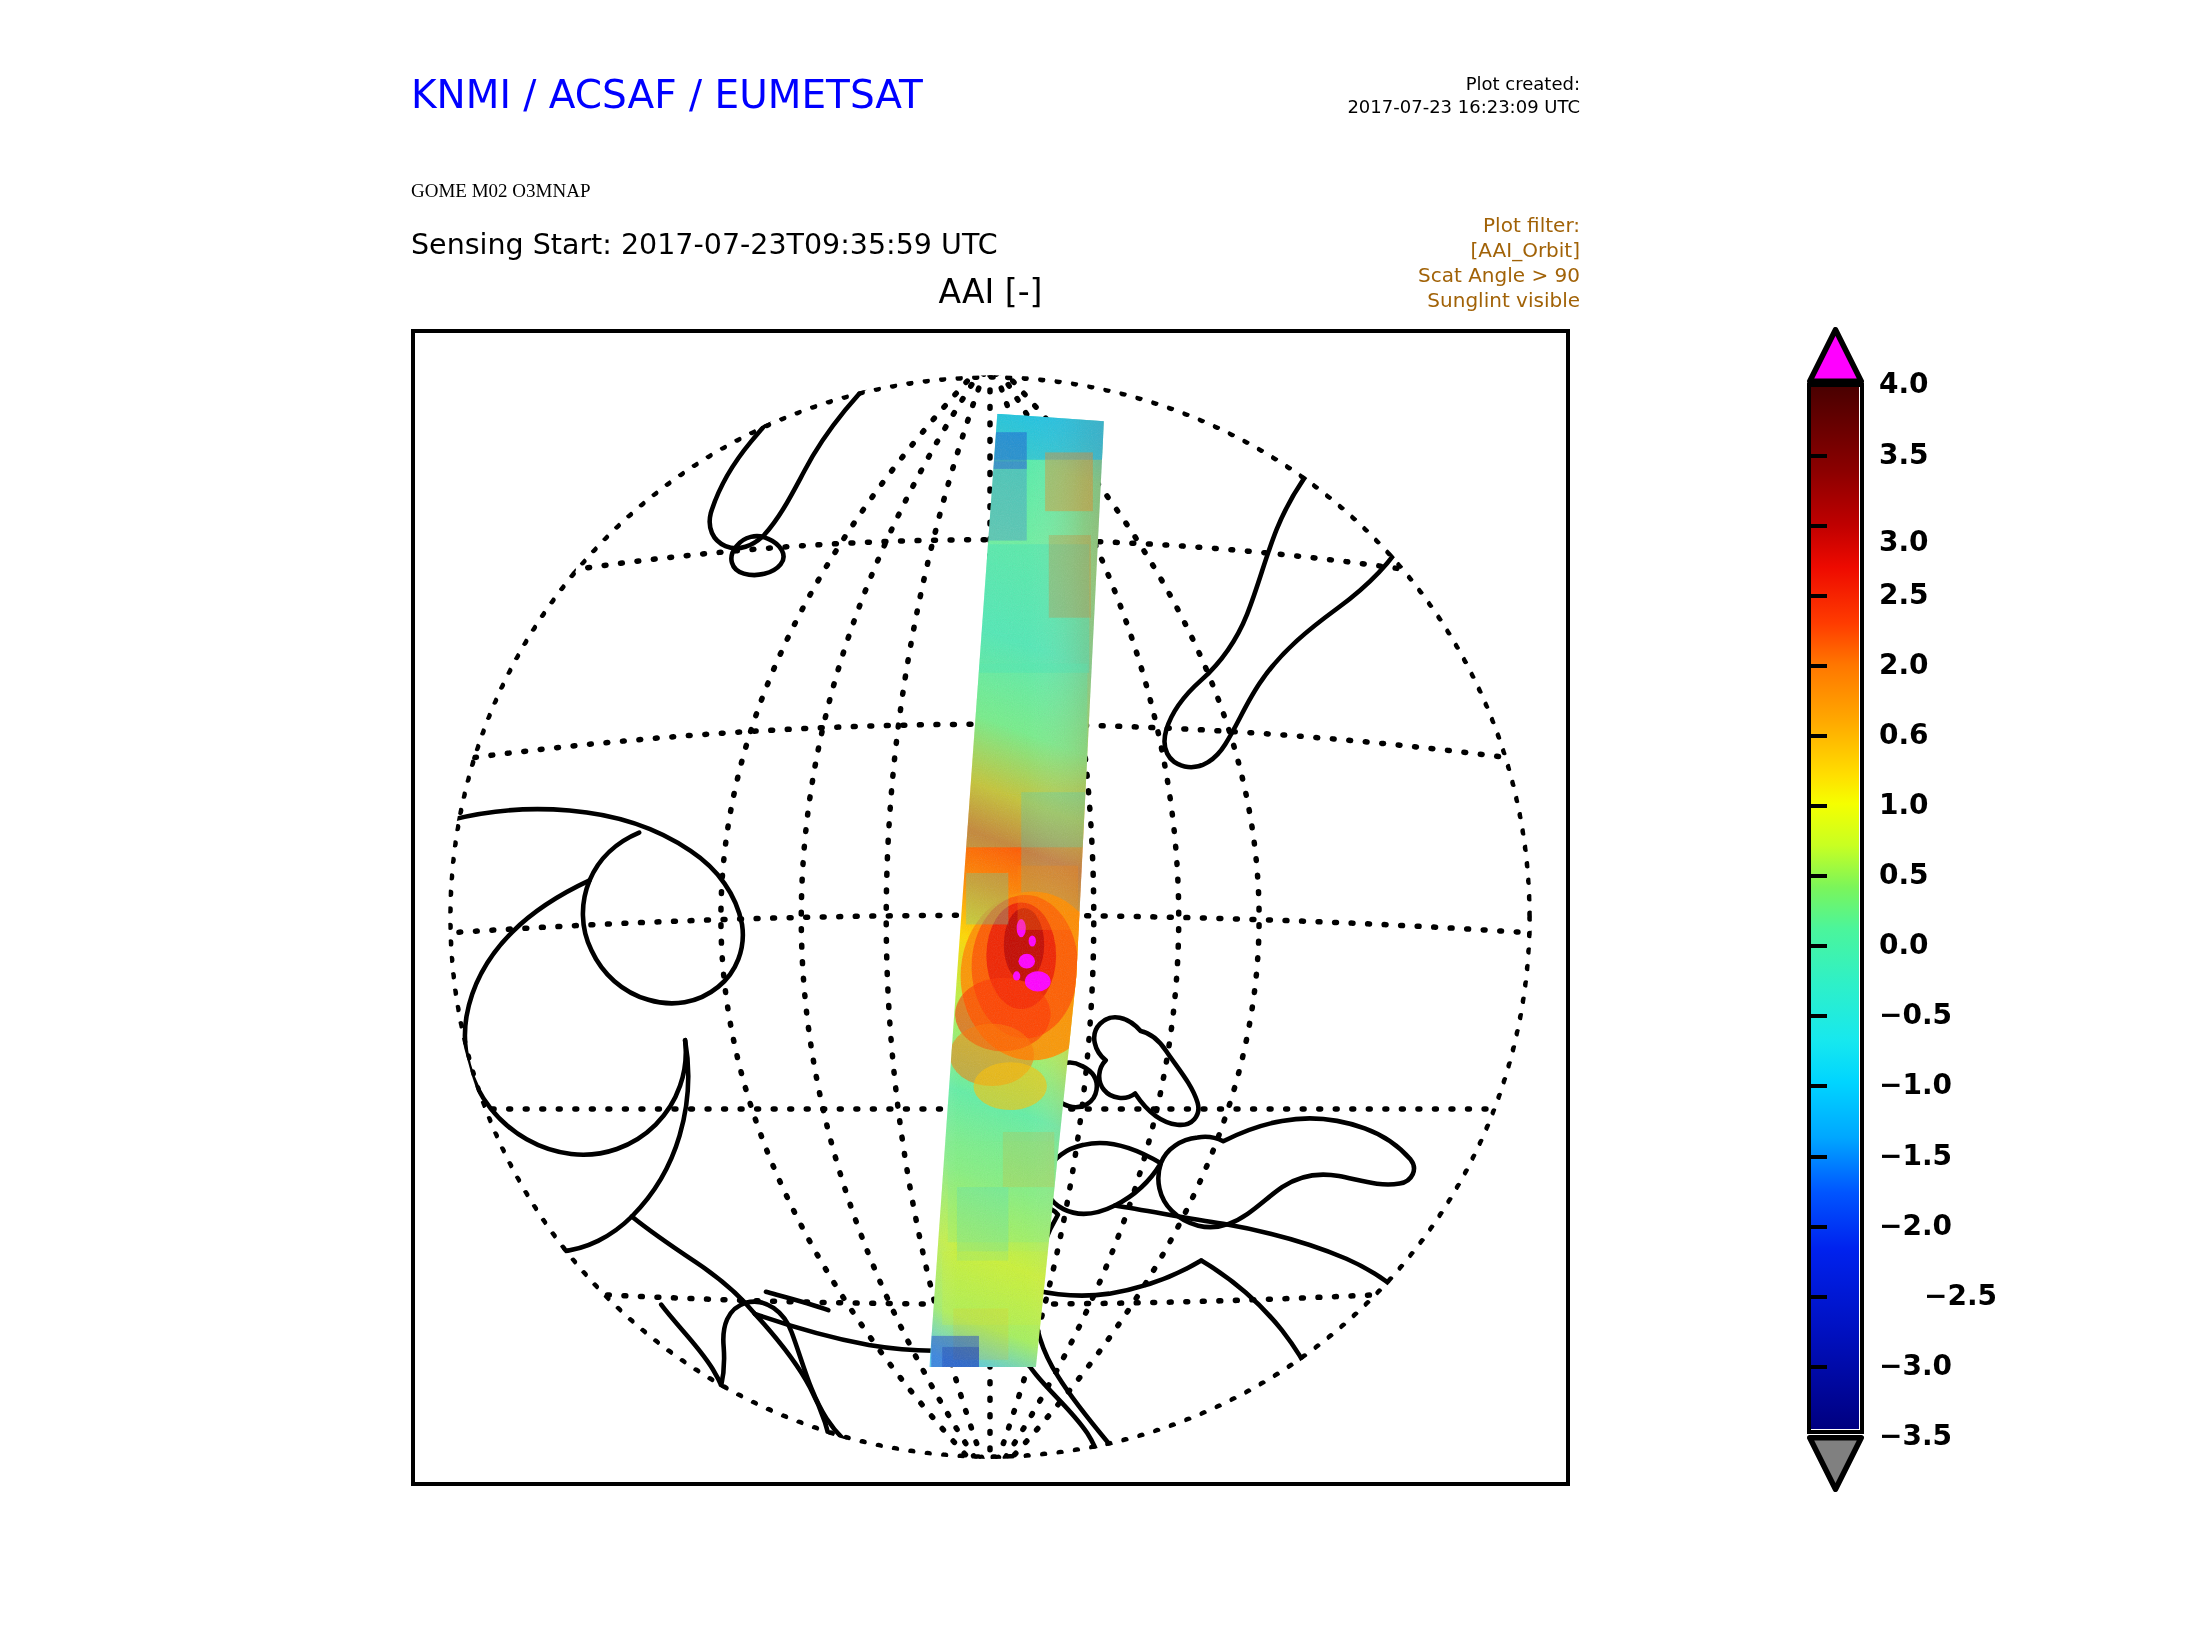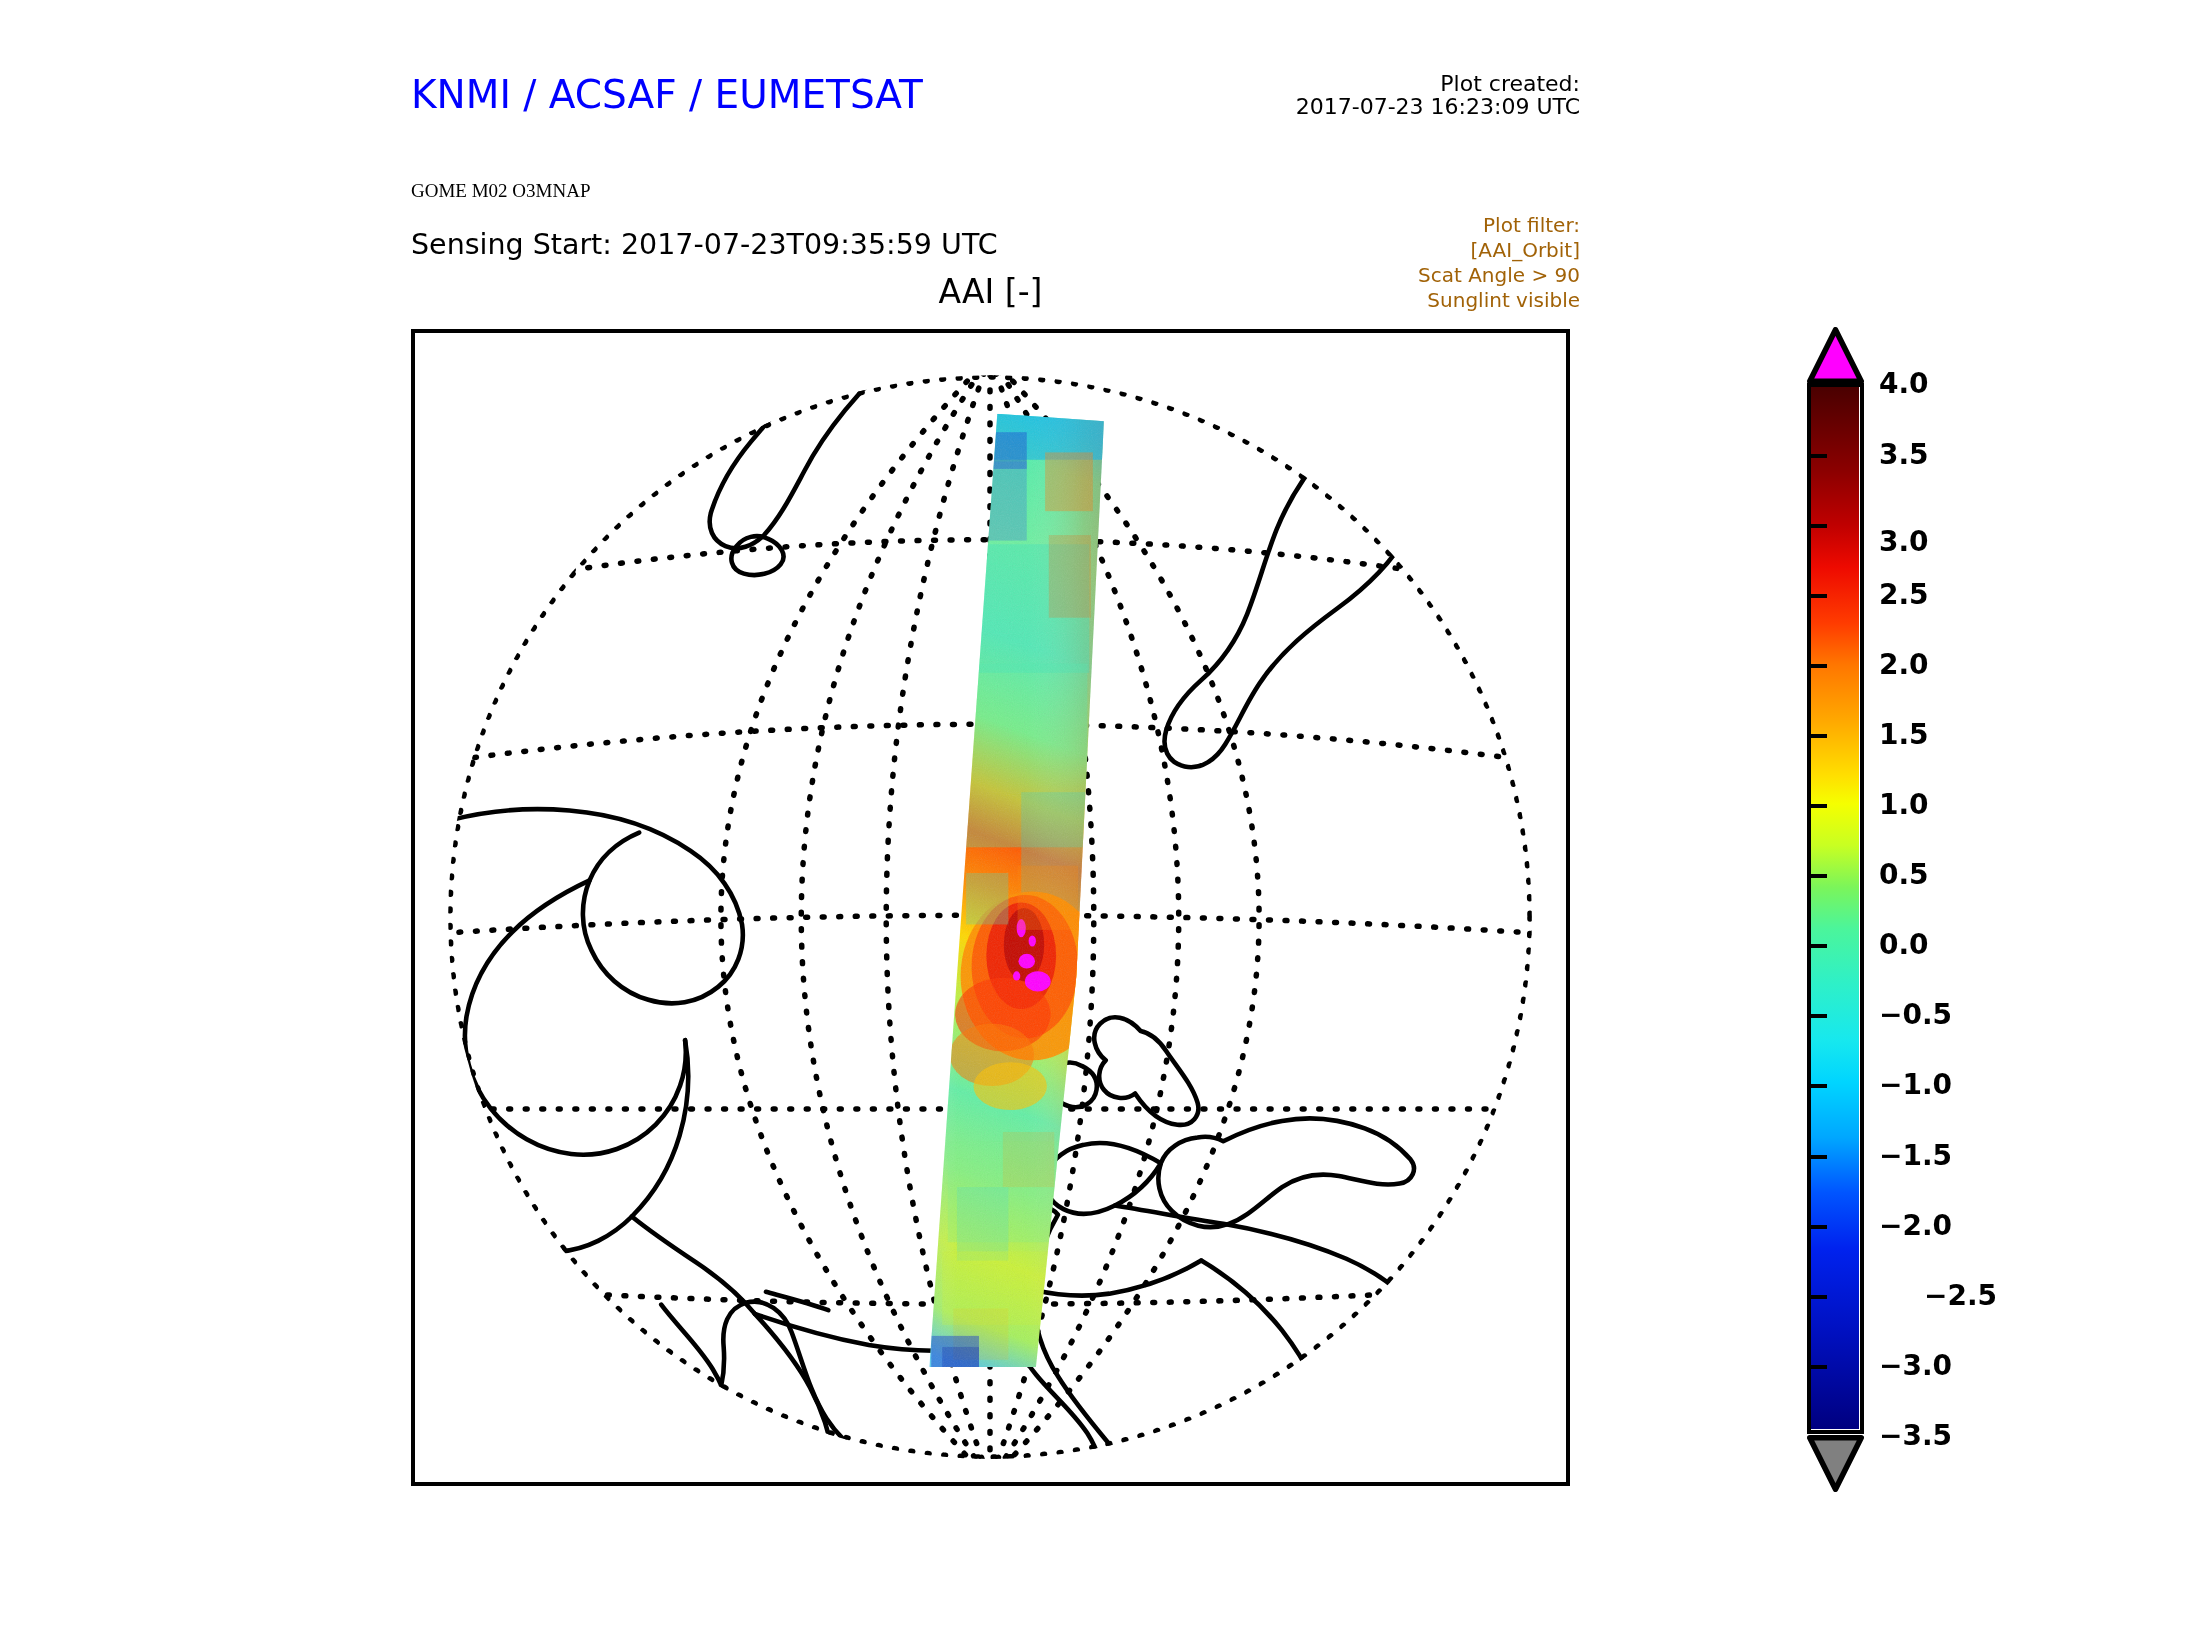--- a/index.html
+++ b/index.html
@@ -3,21 +3,21 @@
 <meta charset="utf-8">
 <style>
   html,body{margin:0;padding:0;background:#fff;}
   body{width:2204px;height:1653px;position:relative;overflow:hidden;
        font-family:"DejaVu Sans","Liberation Sans",sans-serif;color:#000;}
 
   .abs{position:absolute;}
 
   
   #org-title{left:411px;top:72px;font-size:39px;color:#0000ff;letter-spacing:0px;white-space:nowrap;}
-  #plot-created-wrap{left:1102px;top:72px;width:478px;text-align:right;font-size:22px;line-height:23px;}
+  #plot-created-wrap{left:1102px;top:72px;width:478px;text-align:right;font-size:18px;line-height:23px;}
   #product-name{left:411px;top:180px;font-size:19px;white-space:nowrap;font-family:Liberation Serif, serif;}
   #sensing-start{left:411px;top:220px;font-size:28.5px;white-space:nowrap;margin-top:8px;}
   #plot-filter{left:1139px;top:213px;width:441px;text-align:right;font-size:20px;line-height:25px;color:#a16207;}
   #axes-title{left:411px;top:272px;width:1159px;text-align:center;font-size:33px;}
 
   
   #map-frame{left:411px;top:329px;width:1159px;height:1157px;border:4.6px solid #000;box-sizing:border-box;background:#fff;overflow:hidden;}
   #map-svg{position:absolute;left:0;top:0;}
 
   
@@ -312,21 +312,21 @@
       <div class="cb-label" style="top: 62px;">4.0</div>
       <div class="cb-tick" style="top: 133px;"></div>
       <div class="cb-label" style="top: 133px;">3.5</div>
       <div class="cb-tick" style="top: 203px;"></div>
       <div class="cb-label" style="top: 220px;">3.0</div>
       <div class="cb-tick" style="top: 273px;"></div>
       <div class="cb-label" style="top: 273px;">2.5</div>
       <div class="cb-tick" style="top: 343px;"></div>
       <div class="cb-label" style="top: 343px;">2.0</div>
       <div class="cb-tick" style="top: 413px;"></div>
-      <div class="cb-label" style="top: 413px;">1.5</div>
+      <div class="cb-label" style="top: 413px;">0.6</div>
       <div class="cb-tick" style="top: 483px;"></div>
       <div class="cb-label" style="top: 483px;">1.0</div>
       <div class="cb-tick" style="top: 553px;"></div>
       <div class="cb-label" style="top: 553px;">0.5</div>
       <div class="cb-tick" style="top: 623px;"></div>
       <div class="cb-label" style="top: 623px;">0.0</div>
       <div class="cb-tick" style="top: 693px;"></div>
       <div class="cb-label" style="top: 693px;">−0.5</div>
       <div class="cb-tick" style="top: 763px;"></div>
       <div class="cb-label" style="top: 763px;">−1.0</div>

